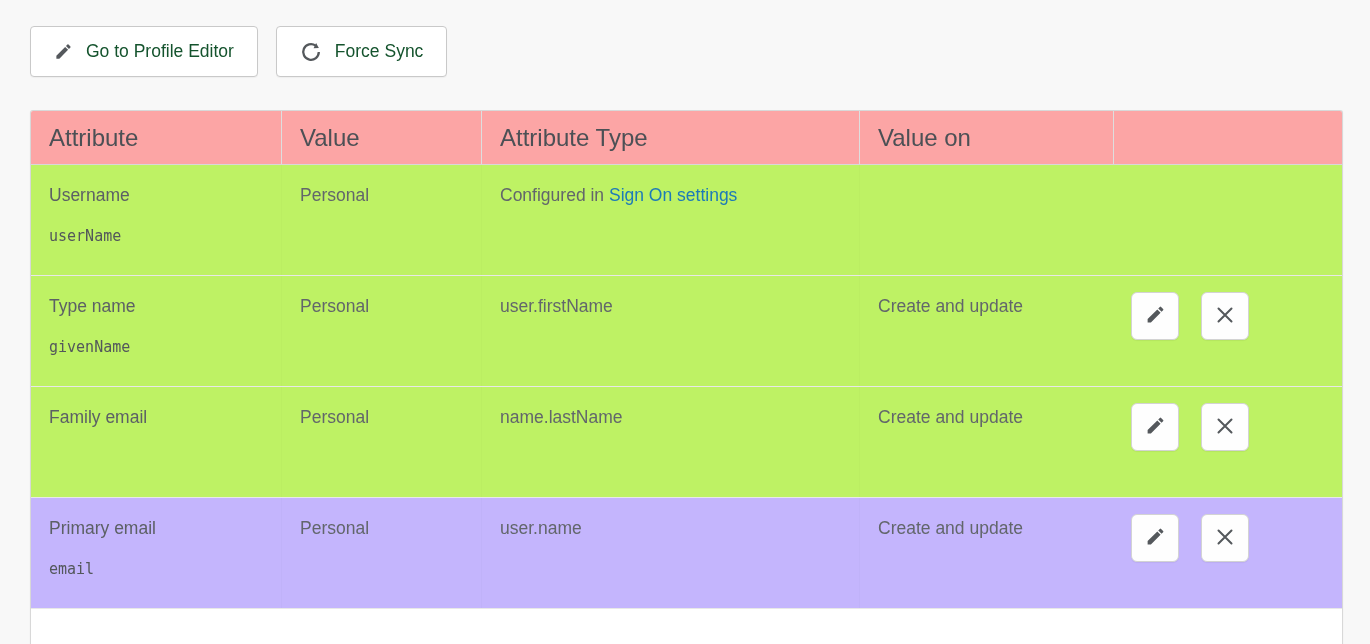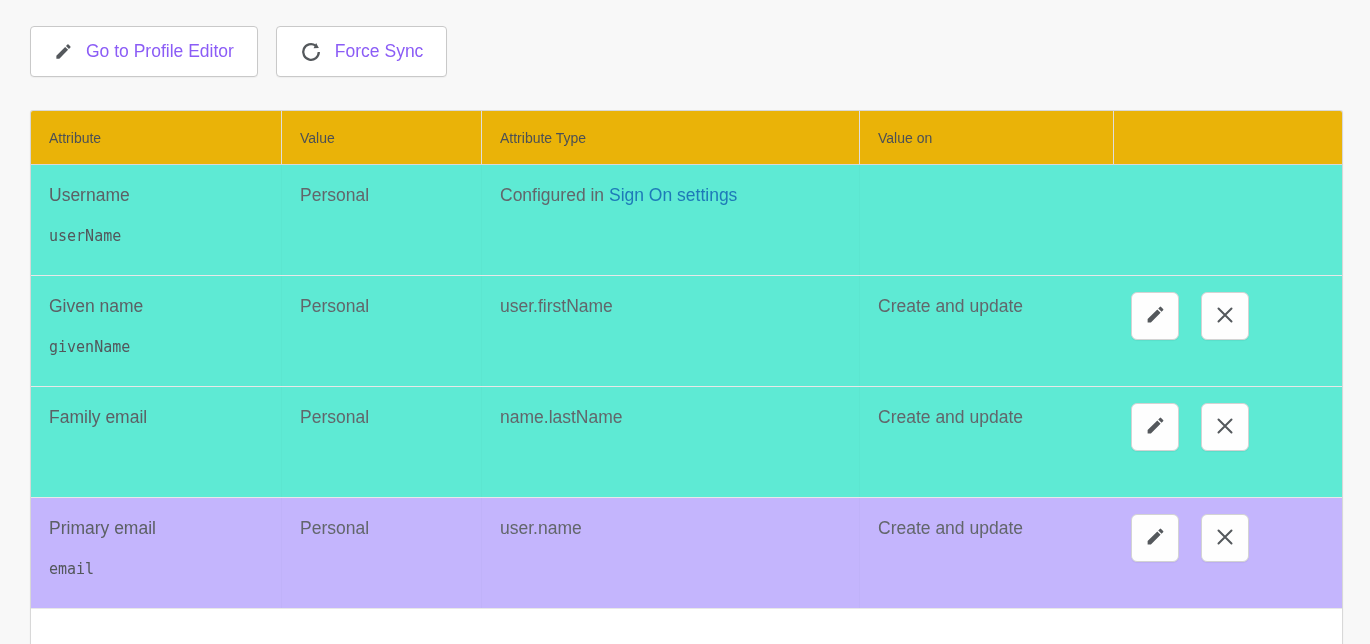--- a/index.html
+++ b/index.html
@@ -19,61 +19,61 @@
     display: inline-flex;
     align-items: center;
     gap: 13px;
     height: 51px;
     padding: 0 23px;
     background: #fff;
     border: 1px solid #c9c9c9;
     border-radius: 4px;
     font-family: inherit;
     font-size: 17.5px;
-    color: #8b5cf6;
+    color: #14532d;
     cursor: pointer;
     box-shadow: 0 1px 1px rgba(0,0,0,0.04);
   }
   .btn .icn { display: inline-flex; align-items: center; }
 
   
   .table {
     width: 1313px;
     background: #fff;
     border: 1px solid #d8d8d8;
     border-bottom: none;
     border-radius: 3px 3px 0 0;
     box-shadow: 0 1px 2px rgba(0,0,0,0.05);
     overflow: hidden;
   }
   .thead {
     display: grid;
     grid-template-columns: 250px 200px 378px 254px 1fr;
     height: 54px;
-    background: #eab308;
+    background: #fca5a5;
     border-bottom: 1px solid #d8d8d8;
-    font-size: 14px;
+    font-size: 24px;
     color: #4c5055;
     text-align: center;
   }
   .th {
     display: flex;
     align-items: center;
     padding-left: 18px;
     border-left: 1px solid #dedede;
     height: 100%;
   }
   .th:first-child { border-left: none; }
 
   .tr {
     display: grid;
     grid-template-columns: 250px 200px 378px 254px 1fr;
     height: 111px;
     border-bottom: 1px solid #e8e8e8;
-    background: #5eead4;
+    background: #bef264;
   }
   .tr.highlighted { background: #c4b5fd; }
   .td {
     padding: 20px 10px 0 18px;
     font-size: 17.5px;
     color: #62666b;
     border-left: 1px solid rgba(0,0,0,0.015);
   }
   .td:first-child { border-left: none; }
   .attr-label { color: #5c6065; }
@@ -146,21 +146,21 @@
       <div class="attr-name">userName</div>
     </div>
     <div class="td">Personal</div>
     <div class="td">Configured in <a href="#" class="link">Sign On settings</a></div>
     <div class="td"></div>
     <div class="col-actions"></div>
   </div>
 
   <div class="tr">
     <div class="td">
-      <div class="attr-label">Given name</div>
+      <div class="attr-label">Type name</div>
       <div class="attr-name">givenName</div>
     </div>
     <div class="td">Personal</div>
     <div class="td">user.firstName</div>
     <div class="td">Create and update</div>
     <div class="col-actions">
       <button class="icon-btn">
         <span class="icn">
           <svg width="21" height="21" viewBox="0 0 24 24" fill="#54585c">
                   <path d="M3 17.25V21h3.75L17.81 9.94l-3.75-3.75L3 17.25zM20.71 7.04a.996.996 0 0 0 0-1.41l-2.34-2.34a.996.996 0 0 0-1.41 0l-1.83 1.83 3.75 3.75 1.83-1.83z"></path>

